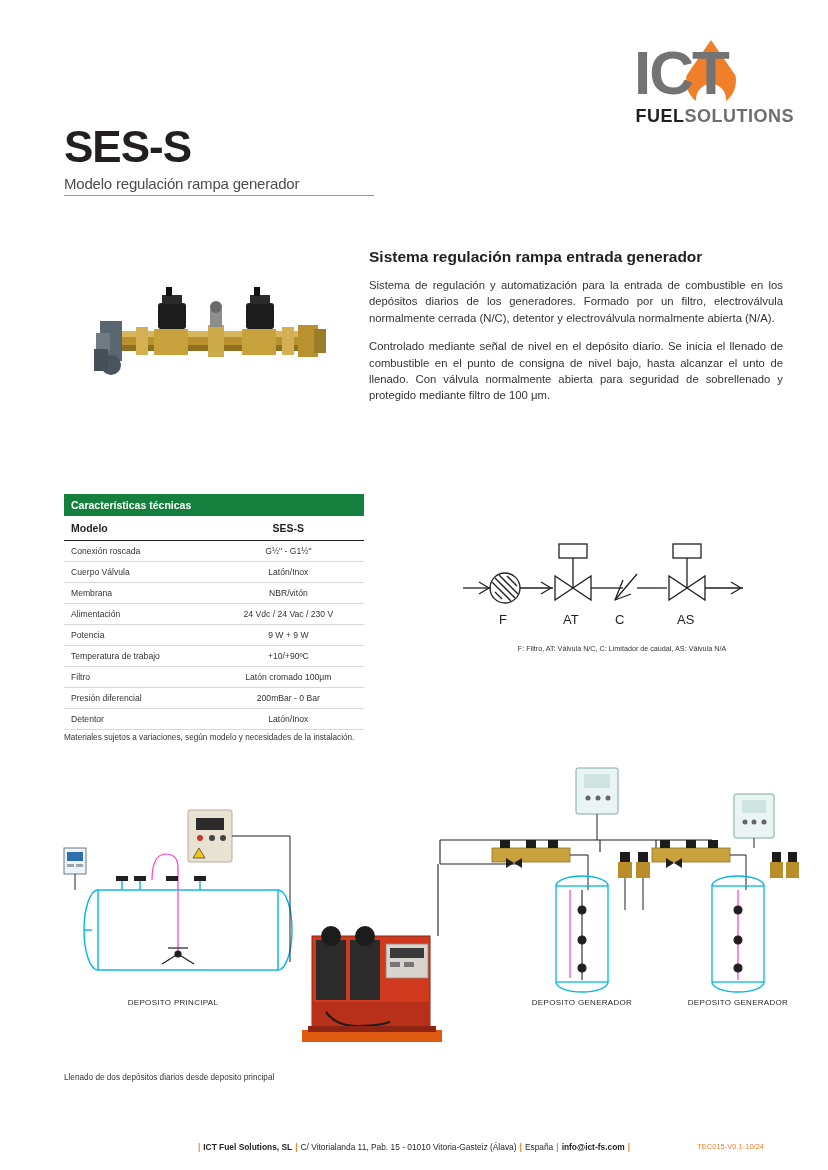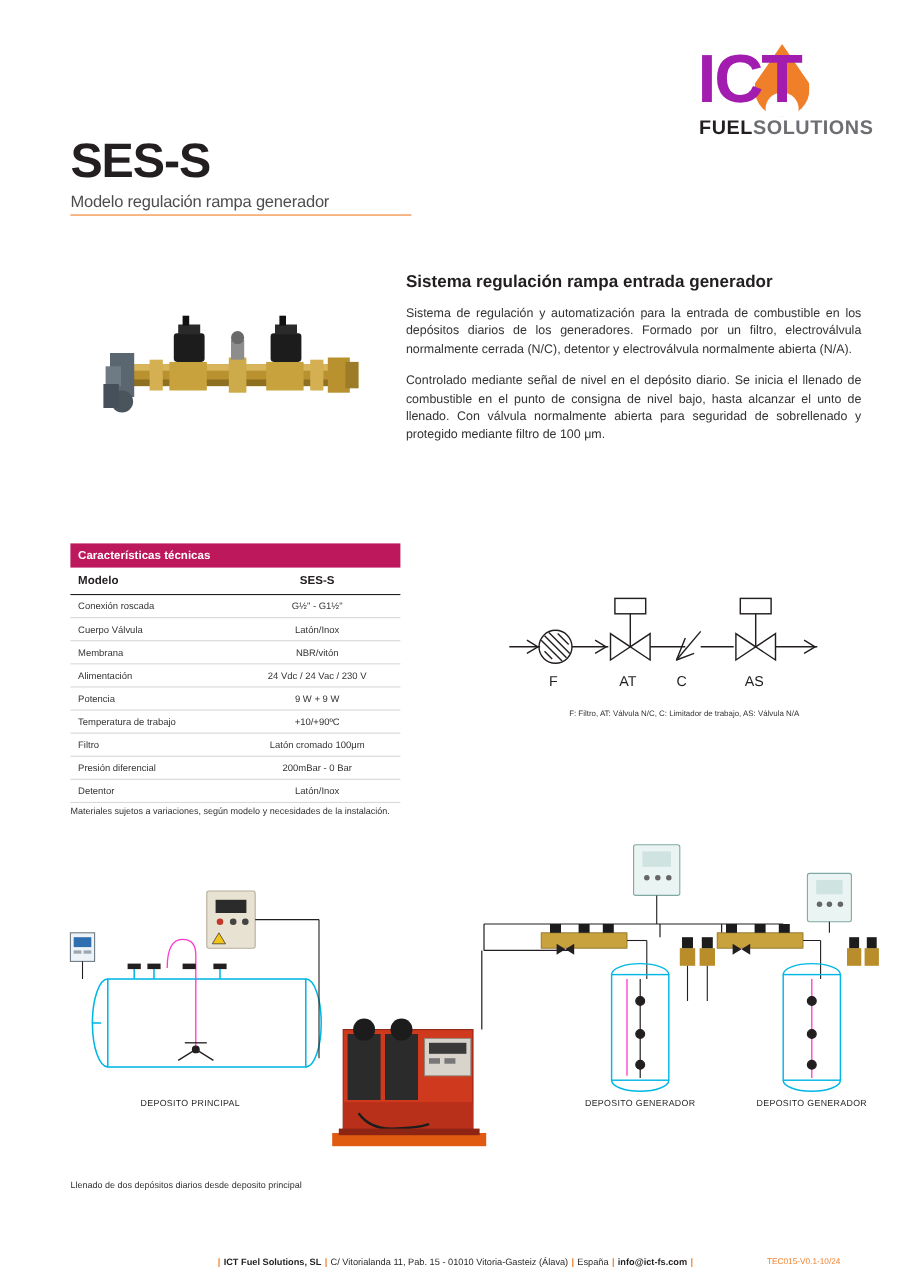--- a/index.html
+++ b/index.html
@@ -24,21 +24,21 @@
     font-size: 15px; color: #4d4d4d; letter-spacing: -0.2px;
     padding-top: 6px;
   }
   .title-rule {
     border-bottom: 1.5px solid #f07f2a;
     width: 310px; margin-top: 3px;
   }
 
   
   .logo { position: absolute; right: 34px; top: 42px; width: 160px; height: 130px; }
-  .logo-ict { font-size: 62px; font-weight: bold; letter-spacing: -2px; color: #a21caf; line-height: 1; position: relative; }
+  .logo-ict { font-size: 62px; font-weight: bold; letter-spacing: -2px; color: #737373; line-height: 1; position: relative; }
   .logo-drop {
     position: absolute; left: 52px; top: -2px; width: 50px; height: 66px;
     background: #f07f2a;
     border-radius: 50% 50% 50% 50% / 62% 62% 38% 38%;
     clip-path: polygon(50% 0%, 100% 55%, 100% 100%, 0% 100%, 0% 55%);
     z-index: 0;
   }
   .logo-drop:after {
     content:""; position:absolute; left:50%; top:44px; transform:translateX(-50%);
     width: 30px; height: 30px; background:#fff; border-radius:50%;
@@ -59,21 +59,21 @@
     margin-bottom: 12px;
   }
 
   .product-photo {
     position: absolute; left: 92px; top: 283px; width: 240px; height: 110px;
   }
 
   
   .tech-table { position: absolute; left: 64px; top: 494px; width: 300px; }
   .tech-head {
-    background: #be185d; color: #ffffff; font-weight: bold;
+    background: #15803d; color: #ffffff; font-weight: bold;
     font-size: 10.5px; padding: 5px 7px;
   }
   .tech-modelo {
     display: flex; border-bottom: 1.2px solid #231f20;
     padding: 6px 7px 6px 7px; font-size: 10.5px; font-weight: bold; align-items: flex-end;
   }
   .tech-row {
     display: flex; border-bottom: 0.7px solid #d8d8d8;
     padding: 5px 7px; font-size: 8.6px; color: #333;
   }
@@ -263,21 +263,21 @@
       <rect x="218" y="4" width="28" height="14" fill="none"></rect>
       <line x1="250" y1="48" x2="288" y2="48"></line>
       <polyline points="276,42 286,48 276,54" stroke-linejoin="round"></polyline>
     </g>
     <text class="schem-label" x="44" y="84">F</text>
     <text class="schem-label" x="108" y="84">AT</text>
     <text class="schem-label" x="160" y="84">C</text>
     <text class="schem-label" x="222" y="84">AS</text>
   </svg>
 </div>
-<div class="schem-caption">F: Filtro, AT: Válvula N/C, C: Limitador de trabajo, AS: Válvula N/A</div>
+<div class="schem-caption">F: Filtro, AT: Válvula N/C, C: Limitador de caudal, AS: Válvula N/A</div>
 
 <div class="diagram">
   <svg width="760" height="320" viewBox="0 0 760 320">
 
     <g stroke="#00b7e4" stroke-width="1.4" fill="none">
       <rect x="58" y="150" width="180" height="80"></rect>
       <path d="M58 150 a14 40 0 0 0 0 80"></path>
       <path d="M238 150 a14 40 0 0 1 0 80"></path>
       <line x1="44" y1="190" x2="52" y2="190"></line>
     </g>

